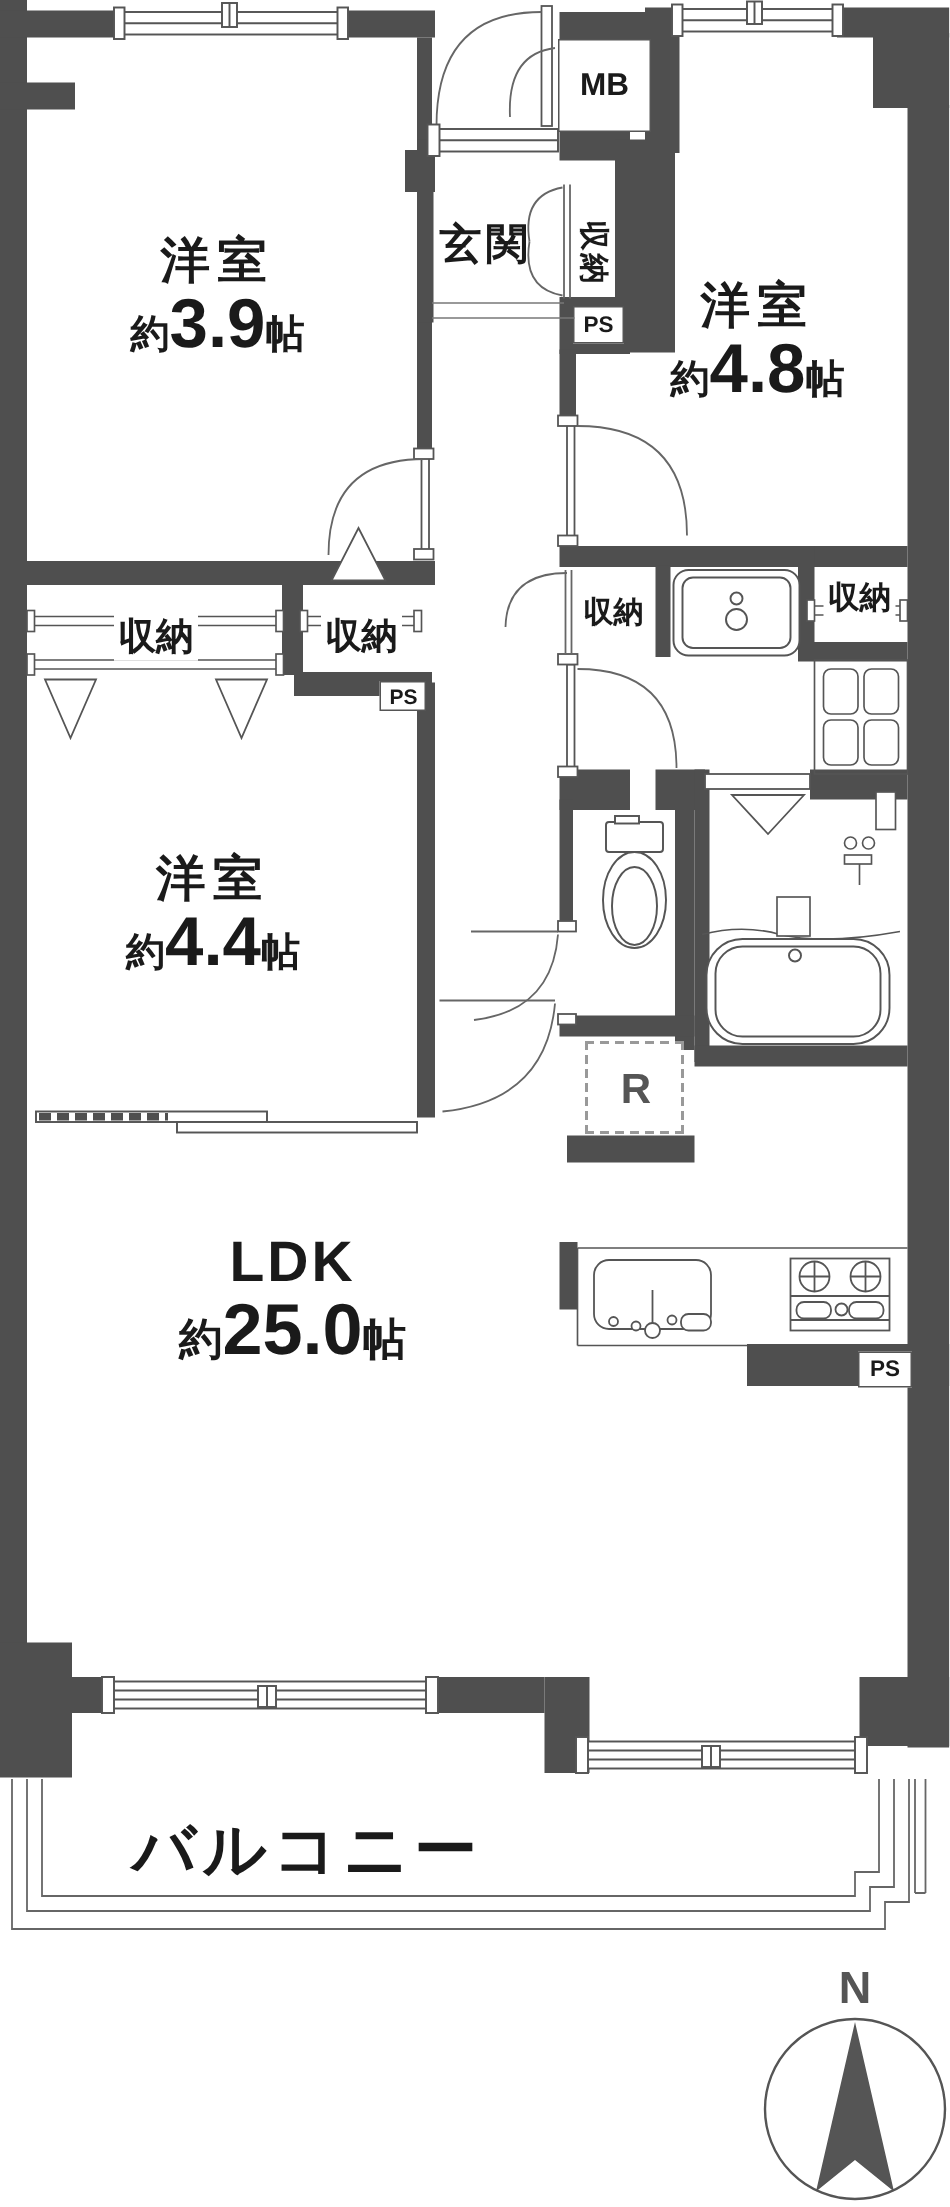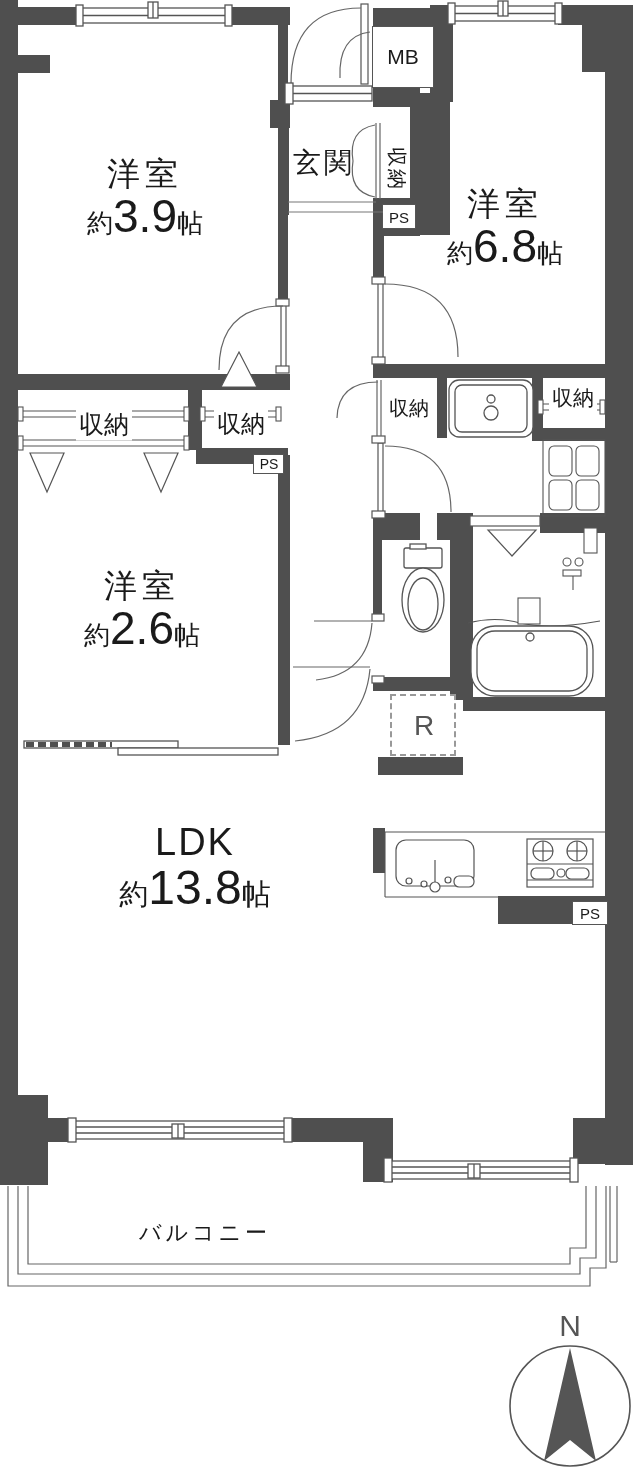--- a/index.html
+++ b/index.html
@@ -5,36 +5,36 @@
   html,body{margin:0;padding:0;background:#fff;}
   .plan{
     position:relative;width:633px;height:1471px;background:#fff;overflow:hidden;
     font-family:"Liberation Sans","DejaVu Sans",sans-serif;color:#1a1a1a;
   }
   .w{position:absolute;background:#4f4f4f;}
   .box{position:absolute;background:#fff;border:1.5px solid #555;box-sizing:border-box;z-index:2;}
   .dashedbox{position:absolute;background:#fff;border:2px dashed #999;box-sizing:border-box;z-index:2;}
   svg.overlay{position:absolute;left:0;top:0;z-index:3;pointer-events:none;}
   .lbl{position:absolute;z-index:4;white-space:nowrap;}
-  .center{transform:translate(-50%,-50%);}
+  .center{transform:translate(-50%,-50%);font-weight:bold;}
   .room-label{text-align:center;line-height:1.05;}
   .rname{font-size:33px;letter-spacing:5px;}
   .rsize .approx{font-size:26px;}
   .rsize .val{font-size:46px;}
   .rsize .unit{font-size:26px;}
   .ldk .rname{font-size:38px;letter-spacing:2px;}
   .ldk .rsize .approx{font-size:29px;}
   .ldk .rsize .val{font-size:48px;}
   .ldk .rsize .unit{font-size:29px;}
   .slabel{font-size:22px;}
   .slabel.bg{background:#fff;padding:0 3px;}
   .tiny{font-size:15px;}
   .vtext{display:inline-block;transform:rotate(90deg);transform-origin:center;font-size:20px;letter-spacing:2px;}
   .entrance-label{font-size:28px;letter-spacing:3px;}
-  .balcony-label{font-size:22px;letter-spacing:4px;}
+  .balcony-label{font-size:42px;letter-spacing:4px;}
   .mb-label{font-size:21px;}
   .r-label{font-size:28px;color:#555;}
   .n-label{font-size:30px;color:#555;}
 </style>
 </head>
 <body>
 
 <div class="plan">
 
   <div class="w" style="left:0;top:7;width:18px;height:1145px"></div>
@@ -281,31 +281,31 @@
     </g>
   </svg>
 
   <div class="lbl center room-label" style="left:145px;top:198px">
     <div class="rname">洋室</div>
     <div class="rsize"><span class="approx">約</span><span class="val">3.9</span><span class="unit">帖</span></div>
   </div>
 
   <div class="lbl center room-label" style="left:505px;top:228px">
     <div class="rname">洋室</div>
-    <div class="rsize"><span class="approx">約</span><span class="val">6.8</span><span class="unit">帖</span></div>
+    <div class="rsize"><span class="approx">約</span><span class="val">4.8</span><span class="unit">帖</span></div>
   </div>
 
   <div class="lbl center room-label" style="left:142px;top:610px">
     <div class="rname">洋室</div>
-    <div class="rsize"><span class="approx">約</span><span class="val">2.6</span><span class="unit">帖</span></div>
+    <div class="rsize"><span class="approx">約</span><span class="val">4.4</span><span class="unit">帖</span></div>
   </div>
 
   <div class="lbl center room-label ldk" style="left:195px;top:868px">
     <div class="rname">LDK</div>
-    <div class="rsize"><span class="approx">約</span><span class="val">13.8</span><span class="unit">帖</span></div>
+    <div class="rsize"><span class="approx">約</span><span class="val">25.0</span><span class="unit">帖</span></div>
   </div>
 
   <div class="lbl center entrance-label" style="left:324px;top:163px">玄関</div>
 
   <div class="lbl center balcony-label" style="left:205px;top:1233px">バルコニー</div>
 
   <div class="lbl center" style="left:396px;top:169px"><span class="vtext">収納</span></div>
   <div class="lbl center slabel bg" style="left:104px;top:424px;font-size:25px">収納</div>
   <div class="lbl center slabel bg" style="left:241px;top:424px;font-size:24px">収納</div>
   <div class="lbl center slabel" style="left:409px;top:408px;font-size:20px">収納</div>

